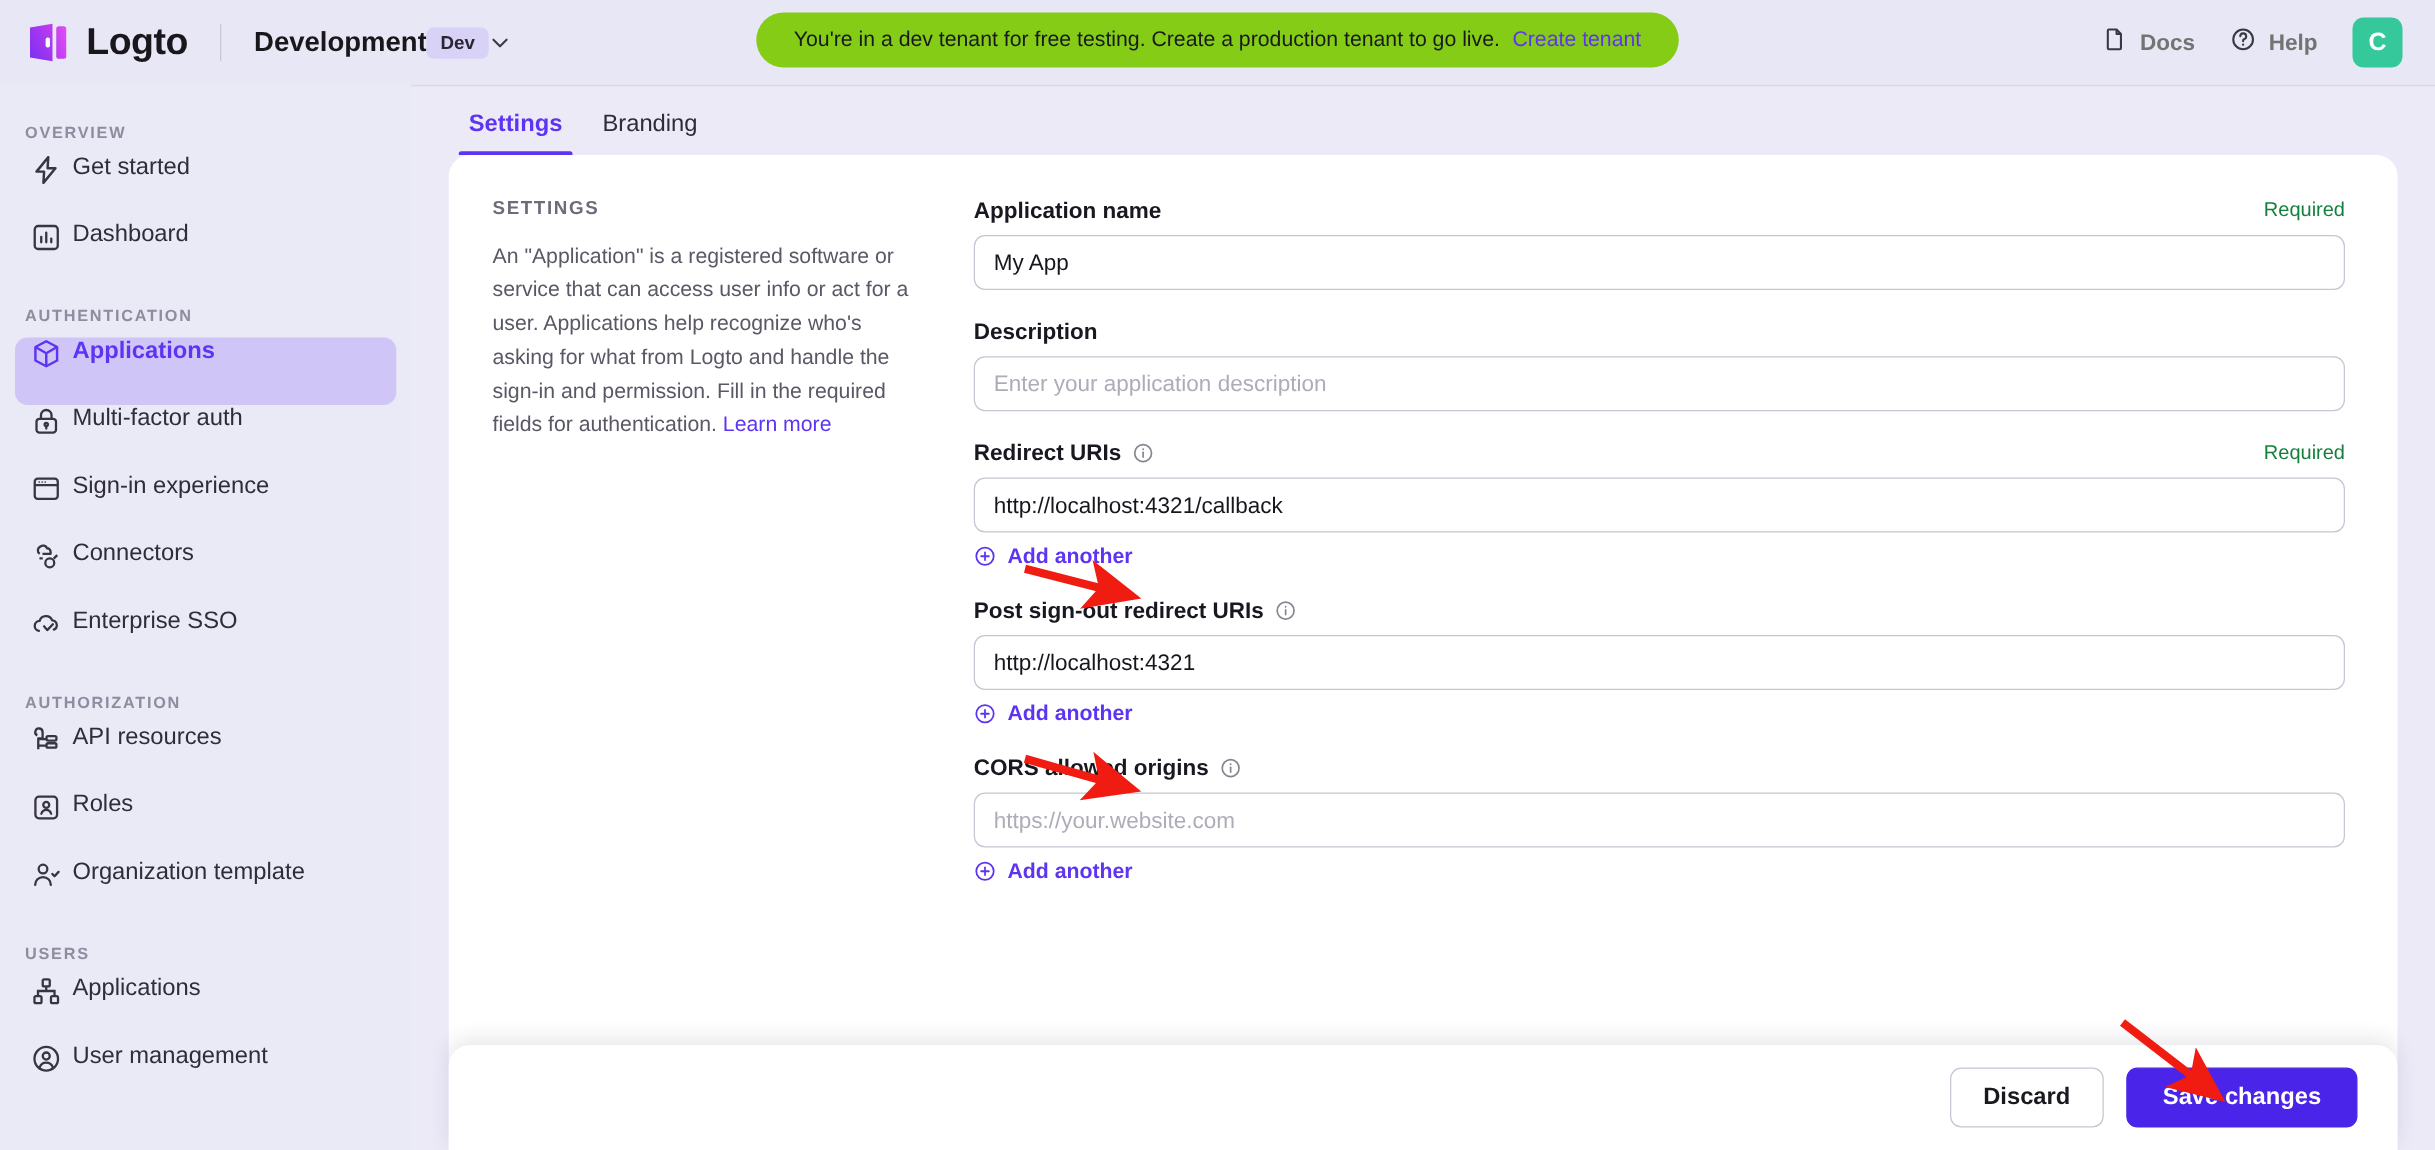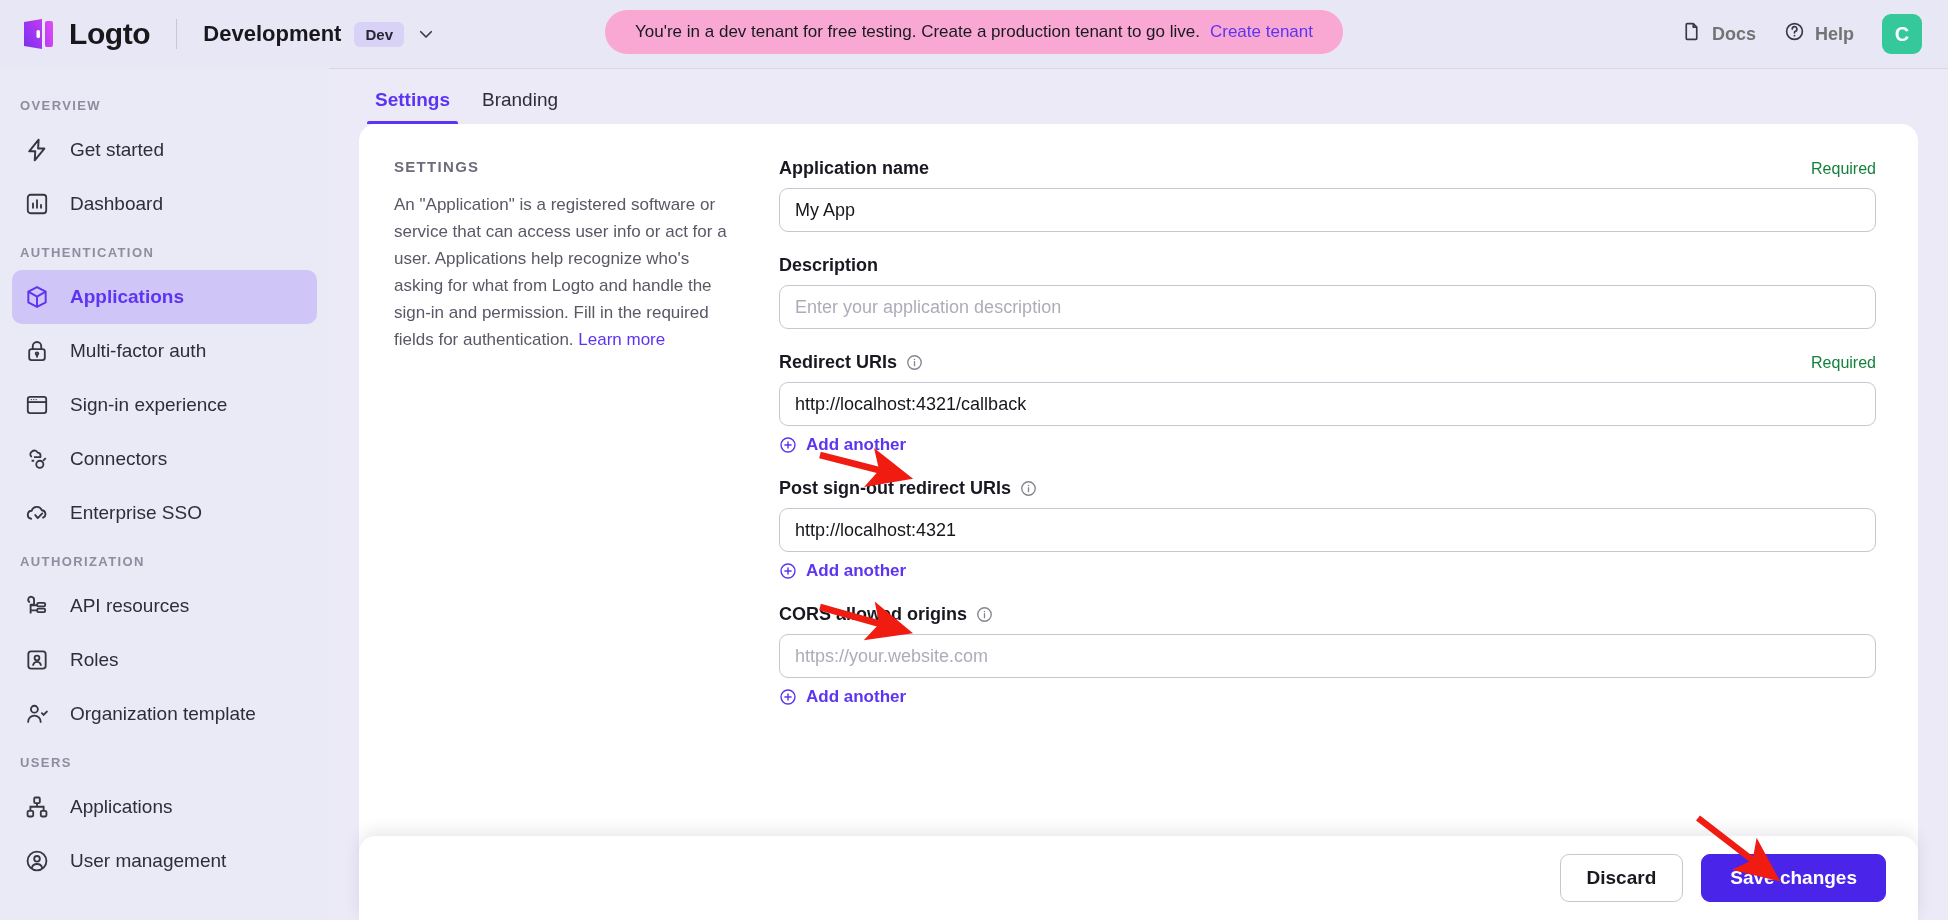--- a/index.html
+++ b/index.html
@@ -18,32 +18,32 @@
     display: flex; align-items: center;
     padding: 0 26px 0 22px;
     position: relative; z-index: 40;
   }
   .brand { display: flex; align-items: center; gap: 13px; }
   .logo-mark { width: 34px; height: 34px; position: relative; display:block; }
   .brand-name {
     font-size: 30px; font-weight: 700; color: #19171c; letter-spacing: -0.4px;
   }
   .divider-v { width: 1px; height: 30px; background: #c9c6db; margin: 0 26px; }
-  .tenant { display: flex; align-items: center; gap: 13px; cursor: pointer; }
+  .tenant { display: flex; align-items: center; gap: 0; cursor: pointer; }
   .tenant-name { font-size: 22px; font-weight: 700; color: #19171c; }
   .tenant-badge {
     background: #d8d2f7; color: #2a2433; font-size: 15px; font-weight: 700;
     border-radius: 6px; padding: 4px 11px;
   }
   .chev { width: 18px; height: 18px; color: #3e3b4b; }
 
   .banner {
     position: absolute; left: 50%; transform: translateX(-50%);
     top: 10px;
-    background: #f9a8d4; border-radius: 999px;
+    background: #84cc16; border-radius: 999px;
     padding: 12px 30px;
     display: flex; align-items: center; gap: 10px;
     white-space: nowrap;
   }
   .banner-text { font-size: 17px; color: #191a1f; }
   .banner-link { font-size: 17px; color: #5d34f2; cursor: pointer; }
 
   .top-right { margin-left: auto; display: flex; align-items: center; gap: 28px; }
   .top-action { display: flex; align-items: center; gap: 10px; cursor: pointer; }
   .top-action span { font-size: 18px; font-weight: 700; color: #737373; }
@@ -63,21 +63,21 @@
     padding: 16px 0 0 0;
     overflow: hidden;
     position: relative;
   }
   .nav-section-title {
     font-size: 13px; font-weight: 700; letter-spacing: 1.4px;
     color: #8e8c9e; text-transform: uppercase;
     padding: 14px 0 10px 20px;
   }
   .nav-item {
-    display: flex; align-items: center; gap: 20px;
+    display: flex; align-items: flex-start; gap: 8px;
     height: 54px; margin: 0 12px; padding: 0 12px;
     border-radius: 10px; cursor: pointer;
     color: #2f2d3a;
   }
   .nav-item .ico { width: 26px; height: 26px; flex: 0 0 26px; color: #37353f; }
   .nav-item .lbl { font-size: 19px; font-weight: 500; }
   .nav-item.active { background: #cfc6f7; }
   .nav-item.active .ico { color: #5d34f2; }
   .nav-item.active .lbl { color: #5d34f2; font-weight: 700; }
 

